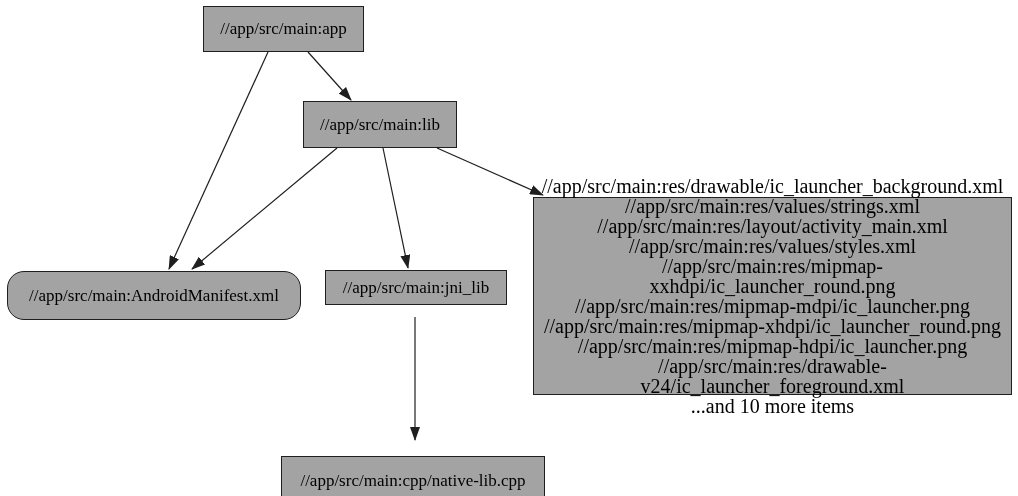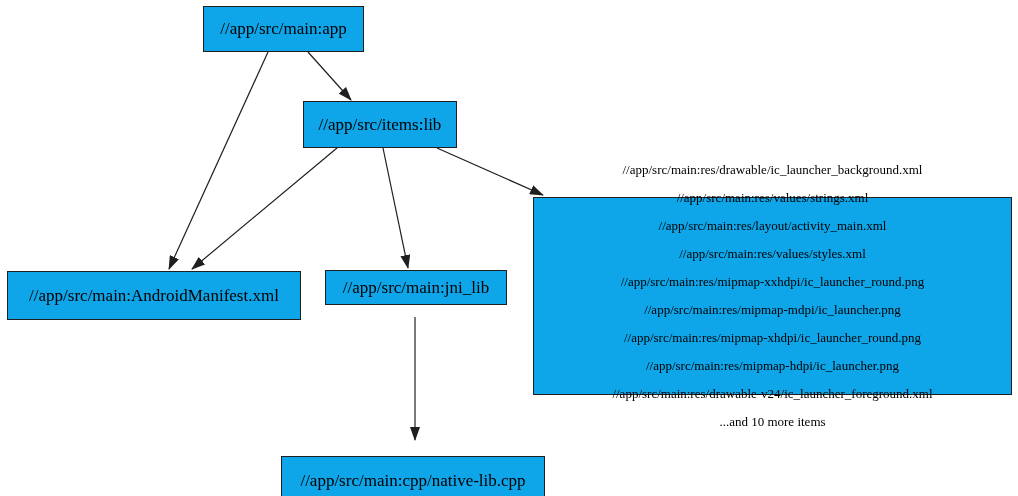--- a/index.html
+++ b/index.html
@@ -20,39 +20,39 @@
     position: absolute;
     left: 0;
     top: 0;
     width: 1018px;
     height: 496px;
     pointer-events: none;
   }
   .node {
     position: absolute;
     box-sizing: border-box;
-    background: #0ea5e9;
+    background: #a3a3a3;
     border: 1px solid #1f1f1f;
     display: flex;
     align-items: center;
     justify-content: center;
     text-align: center;
     font-size: 17px;
     line-height: 1.15;
     white-space: nowrap;
   }
   .node.multiline {
     white-space: pre-line;
-    font-size: 13px;
-    line-height: 28px;
+    font-size: 20px;
+    line-height: 20px;
     padding: 2px 14px;
   }
   #node-app        { left: 203px; top: 6px;   width: 161px; height: 46px; }
   #node-lib        { left: 303px; top: 101px; width: 154px; height: 47px; }
-  #node-manifest   { left: 7px;   top: 271px; width: 294px; height: 49px; }
+  #node-manifest   { left: 7px;   top: 271px; width: 294px; height: 49px; border-radius: 17px; }
   #node-jni-lib    { left: 325px; top: 270px; width: 182px; height: 35px; }
   #node-res-group  { left: 533px; top: 197px; width: 479px; height: 198px; }
   #node-native-lib { left: 281px; top: 456px; width: 264px; height: 49px; }
 </style>
 </head>
 <body>
 
 <div id="canvas">
 
   <svg id="edge-layer" width="1018" height="496" viewBox="0 0 1018 496" xmlns="http://www.w3.org/2000/svg">
@@ -64,21 +64,21 @@
     <line x1="268" y1="52" x2="169" y2="269" stroke="#1f1f1f" stroke-width="1.2" marker-end="url(#arrow)"></line>
     <line x1="308" y1="52" x2="351" y2="100" stroke="#1f1f1f" stroke-width="1.2" marker-end="url(#arrow)"></line>
     <line x1="337" y1="148" x2="192" y2="269" stroke="#1f1f1f" stroke-width="1.2" marker-end="url(#arrow)"></line>
     <line x1="383" y1="148" x2="408" y2="268" stroke="#1f1f1f" stroke-width="1.2" marker-end="url(#arrow)"></line>
     <line x1="437" y1="148" x2="543" y2="195" stroke="#1f1f1f" stroke-width="1.2" marker-end="url(#arrow)"></line>
     <line x1="415" y1="317" x2="415" y2="440" stroke="#1f1f1f" stroke-width="1.2" marker-end="url(#arrow)"></line>
   </svg>
 
   <div class="node" id="node-app">//app/src/main:app</div>
 
-  <div class="node" id="node-lib">//app/src/items:lib</div>
+  <div class="node" id="node-lib">//app/src/main:lib</div>
 
   <div class="node" id="node-manifest">//app/src/main:AndroidManifest.xml</div>
 
   <div class="node" id="node-jni-lib">//app/src/main:jni_lib</div>
 
   <div class="node multiline" id="node-res-group">//app/src/main:res/drawable/ic_launcher_background.xml
 //app/src/main:res/values/strings.xml
 //app/src/main:res/layout/activity_main.xml
 //app/src/main:res/values/styles.xml
 //app/src/main:res/mipmap-xxhdpi/ic_launcher_round.png

